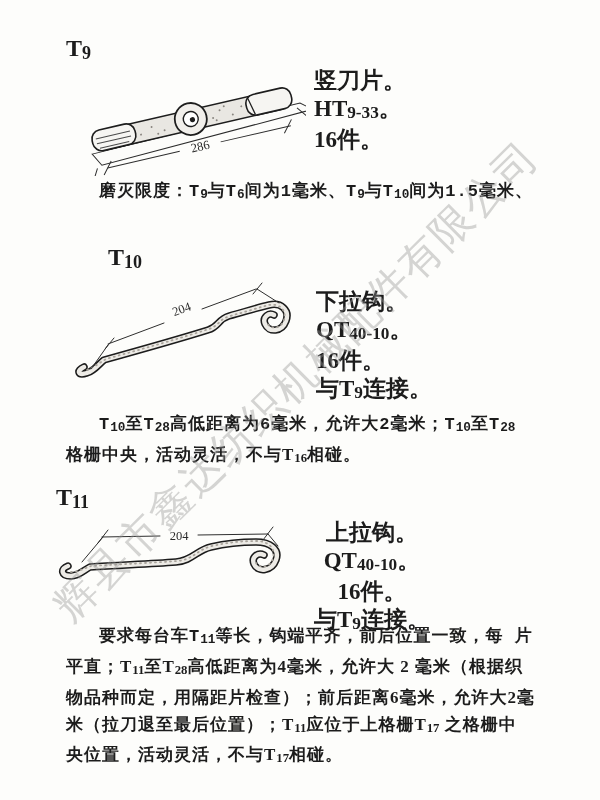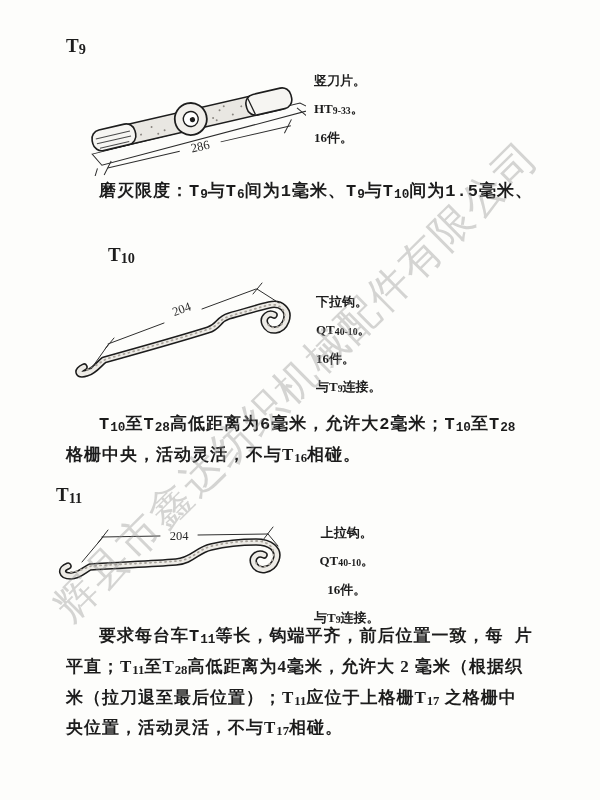--- a/index.html
+++ b/index.html
@@ -9,22 +9,22 @@
     font-family:"Liberation Serif","DejaVu Serif",serif;
     color:#1c1c1c;
   }
   .watermark{
     position:absolute;left:296px;top:381px;
     transform:translate(-50%,-50%) rotate(-44.7deg);
     font-size:42px;letter-spacing:2px;white-space:nowrap;
     color:rgba(150,150,150,0.40);
     font-weight:400;pointer-events:none;z-index:3;
   }
-  .heading{position:absolute;font-weight:700;font-size:19px;z-index:2;}
-  .specs{position:absolute;font-size:13px;line-height:27.5px;font-weight:600;z-index:2;white-space:nowrap;}
+  .heading{position:absolute;font-weight:700;font-size:24px;z-index:2;}
+  .specs{position:absolute;font-size:23px;line-height:27.5px;font-weight:600;z-index:2;white-space:nowrap;}
   .para{position:absolute;font-size:17px;line-height:27px;font-weight:600;z-index:2;letter-spacing:1px;}
   .pline{white-space:nowrap;}
   .pline.indent{padding-left:33px;font-family:Liberation Mono, monospace;}
   sub{font-size:0.75em;vertical-align:-0.14em;letter-spacing:0;}
   .figure{position:absolute;z-index:1;}
   .dim-label{font-family:"Liberation Serif","DejaVu Serif",serif;font-size:12.5px;fill:#2a2a2a;}
 </style>
 </head>
 <body>
 
@@ -131,17 +131,18 @@
   <div class="specs" style="left:314px;top:519px;text-align:center;">
     <div class="sn">上拉钩。</div>
     <div class="sn">QT<sub>40-10</sub>。</div>
     <div class="sn">16件。</div>
     <div class="sn">与T<sub>9</sub>连接。</div>
   </div>
 
   <div class="para" style="left:66px;top:623px;">
     <div class="pline indent sn">要求每台车T<sub>11</sub>等长，钩端平齐，前后位置一致，每 片</div>
     <div class="pline sn">平直；T<sub>11</sub>至T<sub>28</sub>高低距离为4毫米，允许大 2 毫米（根据织</div>
+    <div class="pline sn">物品种而定，用隔距片检查）；前后距离6毫米，允许大2毫</div>
     <div class="pline sn">米（拉刀退至最后位置）；T<sub>11</sub>应位于上格栅T<sub>17</sub> 之格栅中</div>
     <div class="pline sn">央位置，活动灵活，不与T<sub>17</sub>相碰。</div>
   </div>
 
 </div>
 
 </body></html>

